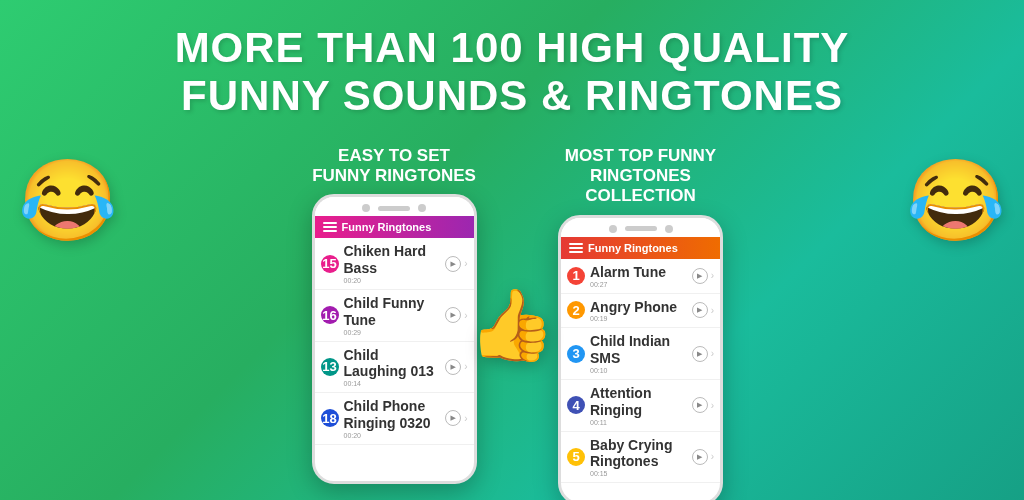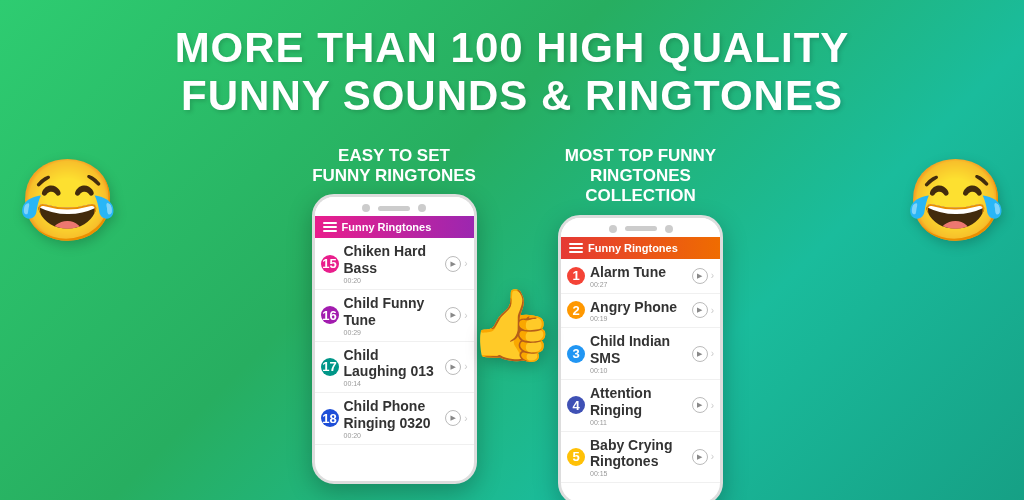--- a/index.html
+++ b/index.html
@@ -267,21 +267,21 @@
       <div class="song-info">
         <div class="song-title">Child Funny Tune</div>
         <div class="song-time">00:29</div>
       </div>
       <div class="song-controls">
         <div class="play-btn">▶</div>
         <span class="chevron">›</span>
       </div>
     </div>
           <div class="song-item">
-      <div class="song-num num-teal">17</div>
+      <div class="song-num num-teal">13</div>
       <div class="song-info">
         <div class="song-title">Child Laughing 013</div>
         <div class="song-time">00:14</div>
       </div>
       <div class="song-controls">
         <div class="play-btn">▶</div>
         <span class="chevron">›</span>
       </div>
     </div>
           <div class="song-item">

